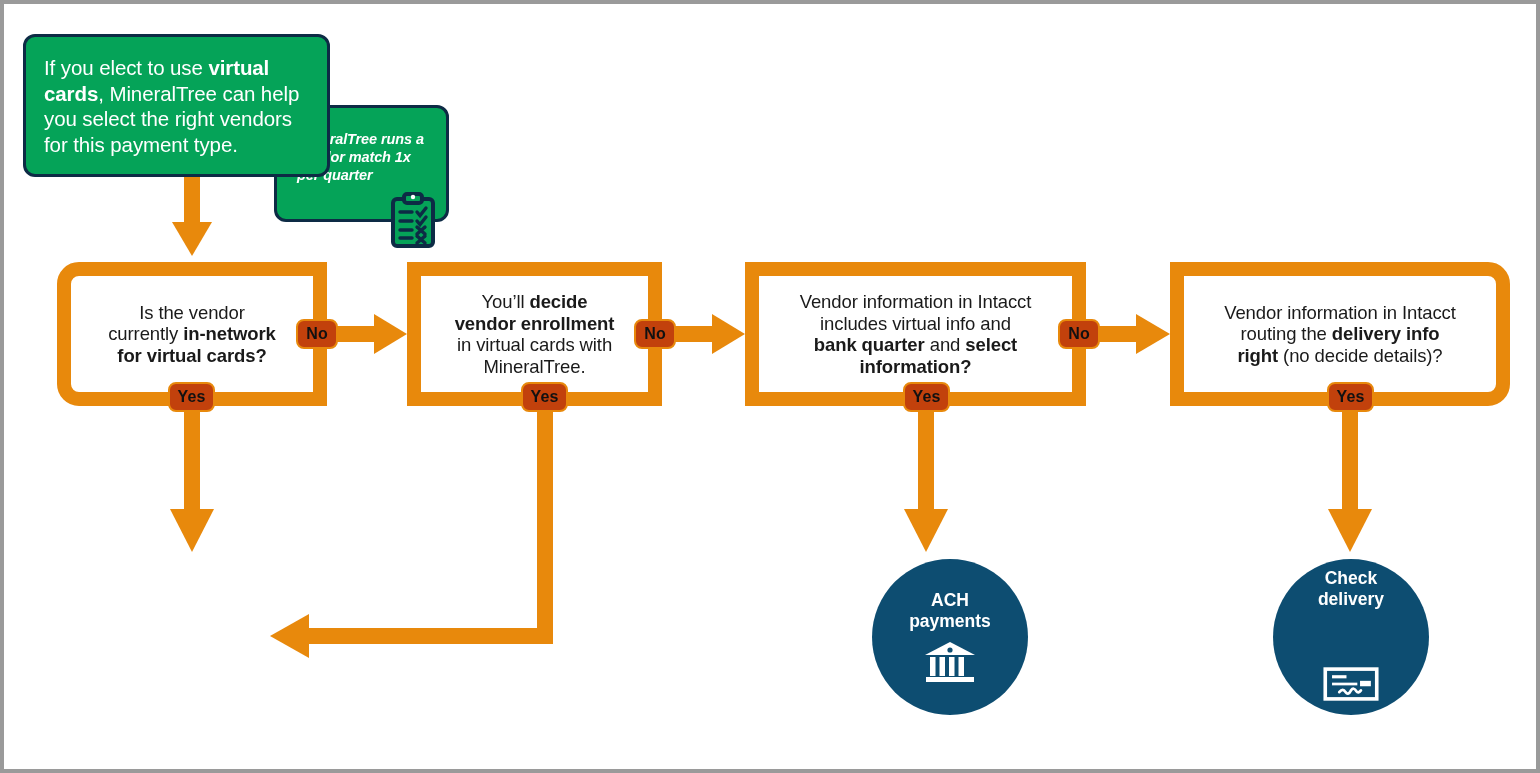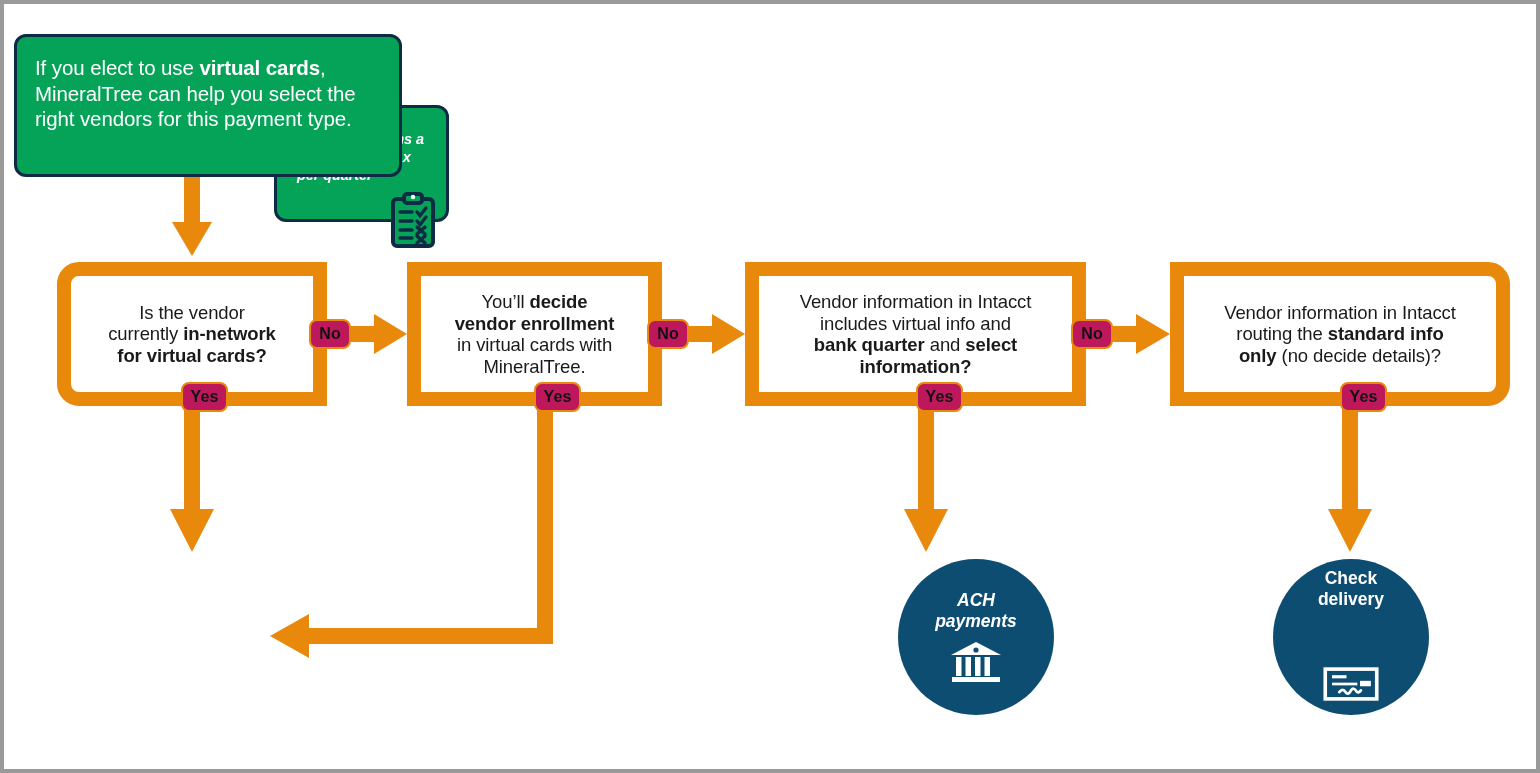--- a/index.html
+++ b/index.html
@@ -31,23 +31,23 @@
   
   .callout {
     position: absolute;
     background: #05a358;
     border: 3px solid #0d2b45;
     border-radius: 12px;
     box-sizing: border-box;
     color: #ffffff;
   }
   #callout-main {
-    left: 10px;
+    left: 19px;
     top: 30px;
-    width: 388px;
+    width: 307px;
     height: 143px;
     padding: 18px 20px 0 18px;
     z-index: 3;
   }
   #callout-main .ctext {
     font-size: 20.5px;
     line-height: 25.5px;
     letter-spacing: -0.1px;
   }
   #callout-note {
@@ -111,33 +111,32 @@
     border-radius: 0;
   }
   #dbox-4 {
     left: 1166px; top: 258px; width: 340px; height: 144px;
     border-radius: 0 22px 22px 0;
   }
 
   
   .pill {
     position: absolute;
-    background: #be185d;
+    background: #c2410c;
     border: 2.5px solid #e8890c;
     border-radius: 8px;
     font-size: 16px;
     font-weight: bold;
     color: #111111;
     display: flex;
     align-items: center;
     justify-content: center;
     z-index: 8;
     box-sizing: border-box;
     letter-spacing: 0.1px;
-    margin-left: 13px;
   }
   .pill-no { width: 42px; height: 30px; }
   .pill-yes { width: 47px; height: 30px; }
 
   
   .circle {
     position: absolute;
     border-radius: 50%;
     background: #0d4d71;
     color: #ffffff;
@@ -150,21 +149,21 @@
   .circle-label {
     font-size: 17.5px;
     font-weight: bold;
     line-height: 21px;
     text-align: center;
     margin-bottom: 8px;
     white-space: pre-line;
   }
   .circle-icon { width: 56px; height: 44px; }
   #circle-vcard  { left: 110px;  top: 555px; width: 156px; height: 156px; }
-  #circle-ach    { left: 894px;  top: 555px; width: 156px; height: 156px; font-style: italic; }
+  #circle-ach    { left: 868px;  top: 555px; width: 156px; height: 156px; }
   #circle-check  { left: 1269px; top: 555px; width: 156px; height: 156px; gap: 44px; }
 </style>
 </head>
 <body>
 
 <div id="canvas">
 
   <svg id="svg-layer" viewBox="0 0 1540 773">
     <defs>
       <style>
@@ -244,21 +243,21 @@
   <div class="dbox" id="dbox-2">
     <div class="dbox-inner"><span>You’ll </span><b>decide</b><br><b>vendor enrollment</b><br><span>in virtual cards  with</span><br><span>MineralTree.</span></div>
   </div>
   <div class="dbox" id="dbox-1">
     <div class="dbox-inner"><span>Is the vendor</span><br><span>currently </span><b>in-network</b><br><b>for virtual cards?</b></div>
   </div>
   <div class="dbox" id="dbox-3">
     <div class="dbox-inner"><span>Vendor information in Intacct</span><br><span>includes virtual info and</span><br><b>bank quarter</b><span> and </span><b>select</b><br><b>information?</b></div>
   </div>
   <div class="dbox" id="dbox-4">
-    <div class="dbox-inner"><span>Vendor information in Intacct</span><br><span>routing the </span><b>standard info</b><br><b>only</b><span> (no decide details)?</span></div>
+    <div class="dbox-inner"><span>Vendor information in Intacct</span><br><span>routing the </span><b>delivery info</b><br><b>right</b><span> (no decide details)?</span></div>
   </div>
 
   <div class="pill pill-no" style="left:292px;  top:315px;">No</div>
   <div class="pill pill-yes" style="left:164px;  top:378px;">Yes</div>
 
   <div class="pill pill-no" style="left:630px;  top:315px;">No</div>
   <div class="pill pill-yes" style="left:517px;  top:378px;">Yes</div>
 
   <div class="pill pill-no" style="left:1054px; top:315px;">No</div>
   <div class="pill pill-yes" style="left:899px;  top:378px;">Yes</div>

